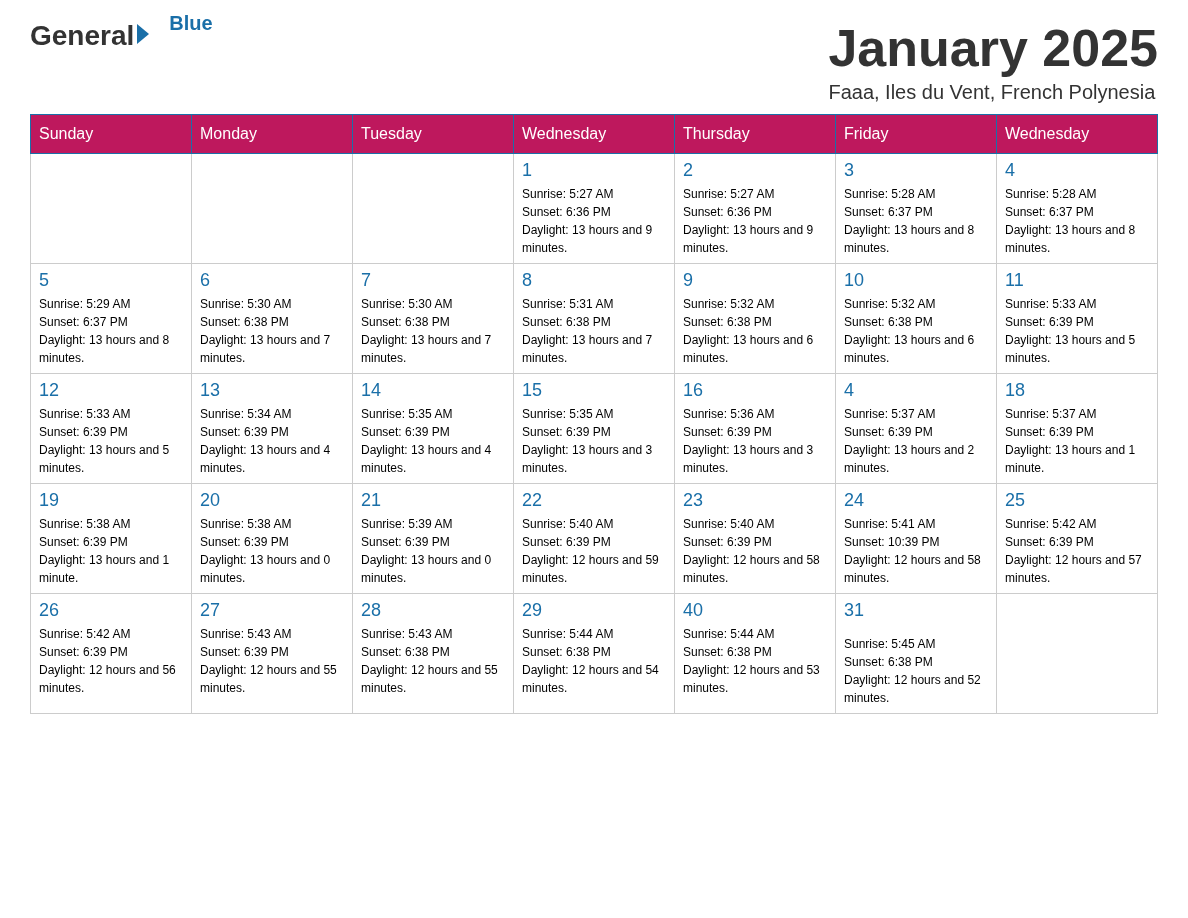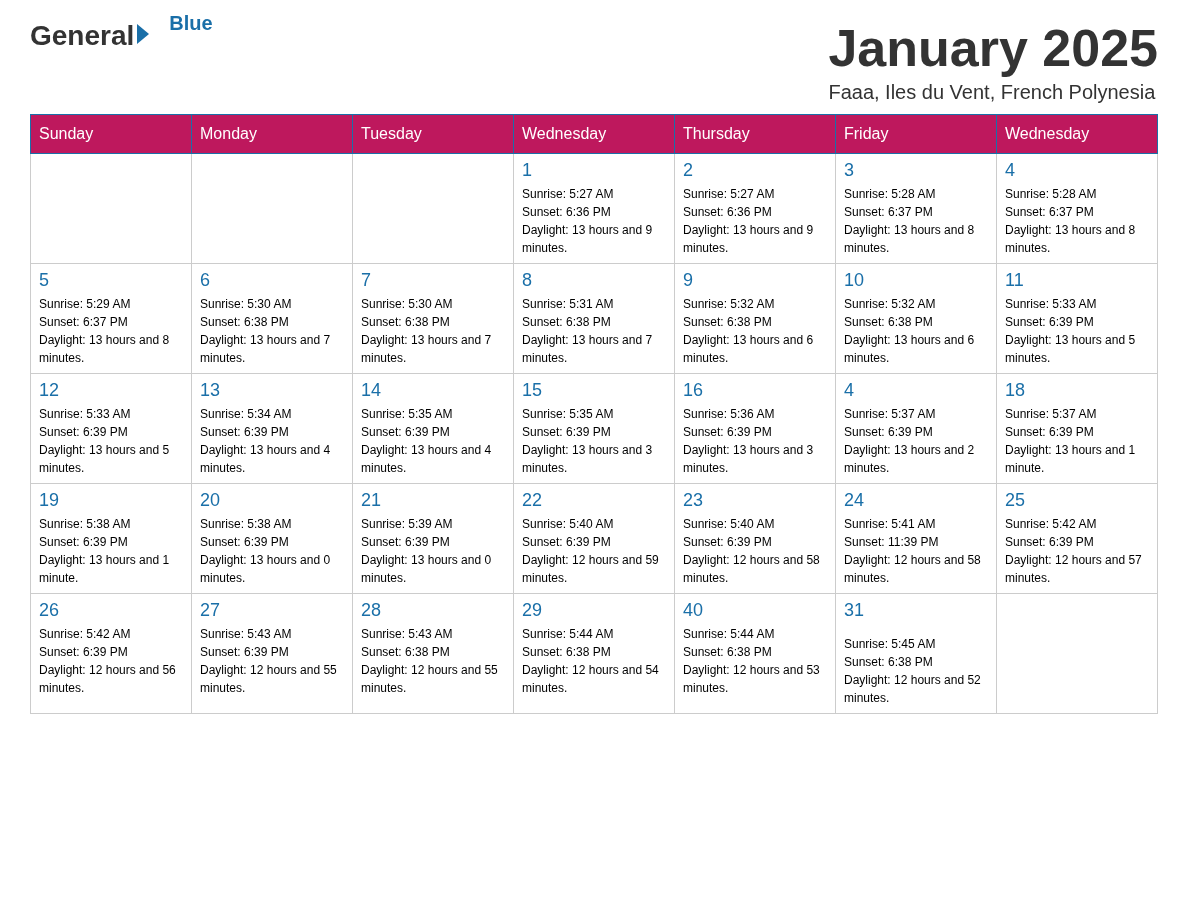--- a/index.html
+++ b/index.html
@@ -270,21 +270,21 @@
         </td>
         <td>
           <div class="day-number">23</div>
           <div class="day-info" style="white-space: pre-line;">Sunrise: 5:40 AM
 Sunset: 6:39 PM
 Daylight: 12 hours and 58 minutes.</div>
         </td>
         <td>
           <div class="day-number">24</div>
           <div class="day-info" style="white-space: pre-line;">Sunrise: 5:41 AM
-Sunset: 11:39 PM
+Sunset: 10:39 PM
 Daylight: 12 hours and 58 minutes.</div>
         </td>
         <td>
           <div class="day-number">25</div>
           <div class="day-info" style="white-space: pre-line;">Sunrise: 5:42 AM
 Sunset: 6:39 PM
 Daylight: 12 hours and 57 minutes.</div>
         </td>
       </tr>
       <tr>

